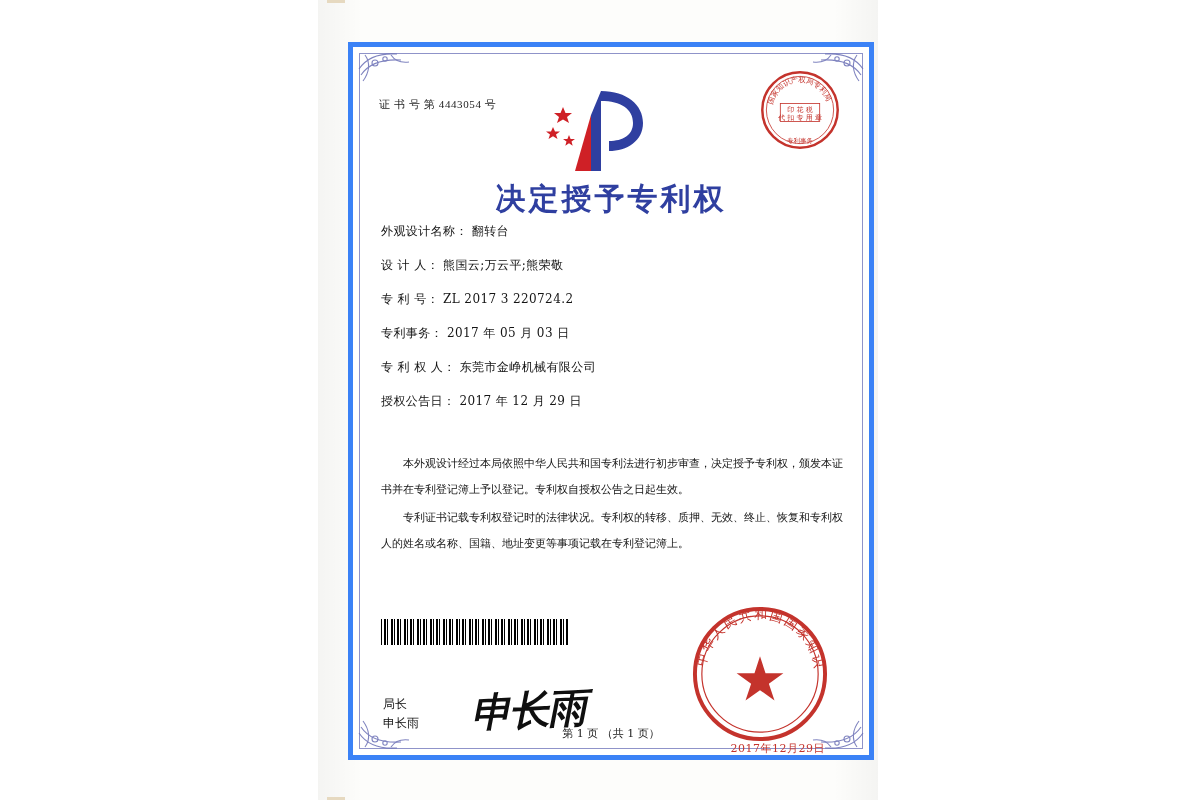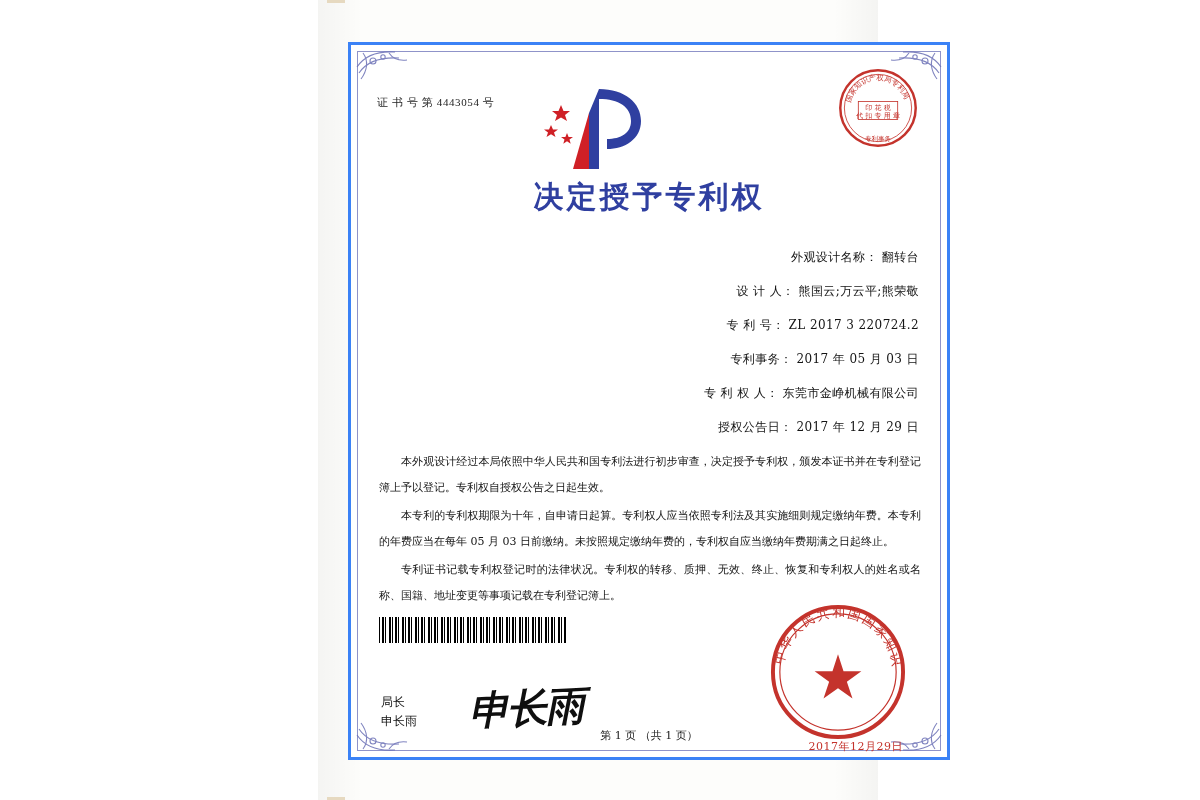--- a/index.html
+++ b/index.html
@@ -43,24 +43,24 @@
     width: 18px;
     height: 3px;
     background: #e6d9c0;
   }
 
   
   .certificate {
     position: absolute;
     left: 348px;
     top: 42px;
-    width: 602px;
+    width: 526px;
     height: 718px;
     background: #ffffff;
-    border: 3px solid #3b82f6;
+    border: 5px solid #3b82f6;
     box-sizing: border-box;
   }
   .cert-inner-border {
     position: absolute;
     left: 6px; top: 6px; right: 6px; bottom: 6px;
     border: 1px solid #8f93c9;
     pointer-events: none;
   }
   
   .corner {
@@ -116,23 +116,22 @@
     font-size: 30px;
     font-weight: 700;
     letter-spacing: 3px;
     color: #2f3fa0;
     font-family: "DejaVu Serif", serif;
   }
 
   .fields {
     position: absolute;
     left: 28px;
-    top: 204px;
+    top: 176px;
     right: 28px;
-    text-align: right;
   }
   .field-row {
     font-size: 12px;
     color: #141414;
     margin-bottom: 17px;
     letter-spacing: .4px;
     white-space: nowrap;
     font-family: "DejaVu Serif", serif;
   }
   .field-label {
@@ -342,21 +341,20 @@
       <div class="field-row">
         <span class="field-label">专  利  权  人：</span><span class="field-value">东莞市金峥机械有限公司</span>
       </div>
       <div class="field-row">
         <span class="field-label">授权公告日：</span><span class="field-value">2017 年 12 月 29 日</span>
       </div>
     </div>
 
     <div class="paragraphs">
       <div class="para">本外观设计经过本局依照中华人民共和国专利法进行初步审查，决定授予专利权，颁发本证书并在专利登记簿上予以登记。专利权自授权公告之日起生效。</div>
-      <div class="para">本专利的专利权期限为十年，自申请日起算。专利权人应当依照专利法及其实施细则规定缴纳年费。本专利的年费应当在每年 05 月 03 日前缴纳。未按照规定缴纳年费的，专利权自应当缴纳年费期满之日起终止。</div>
       <div class="para">专利证书记载专利权登记时的法律状况。专利权的转移、质押、无效、终止、恢复和专利权人的姓名或名称、国籍、地址变更等事项记载在专利登记簿上。</div>
     </div>
 
     <div class="barcode"></div>
 
     <div class="director">
       <div>局长</div>
       <div>申长雨</div>
     </div>
     <div class="signature">申长雨</div>

